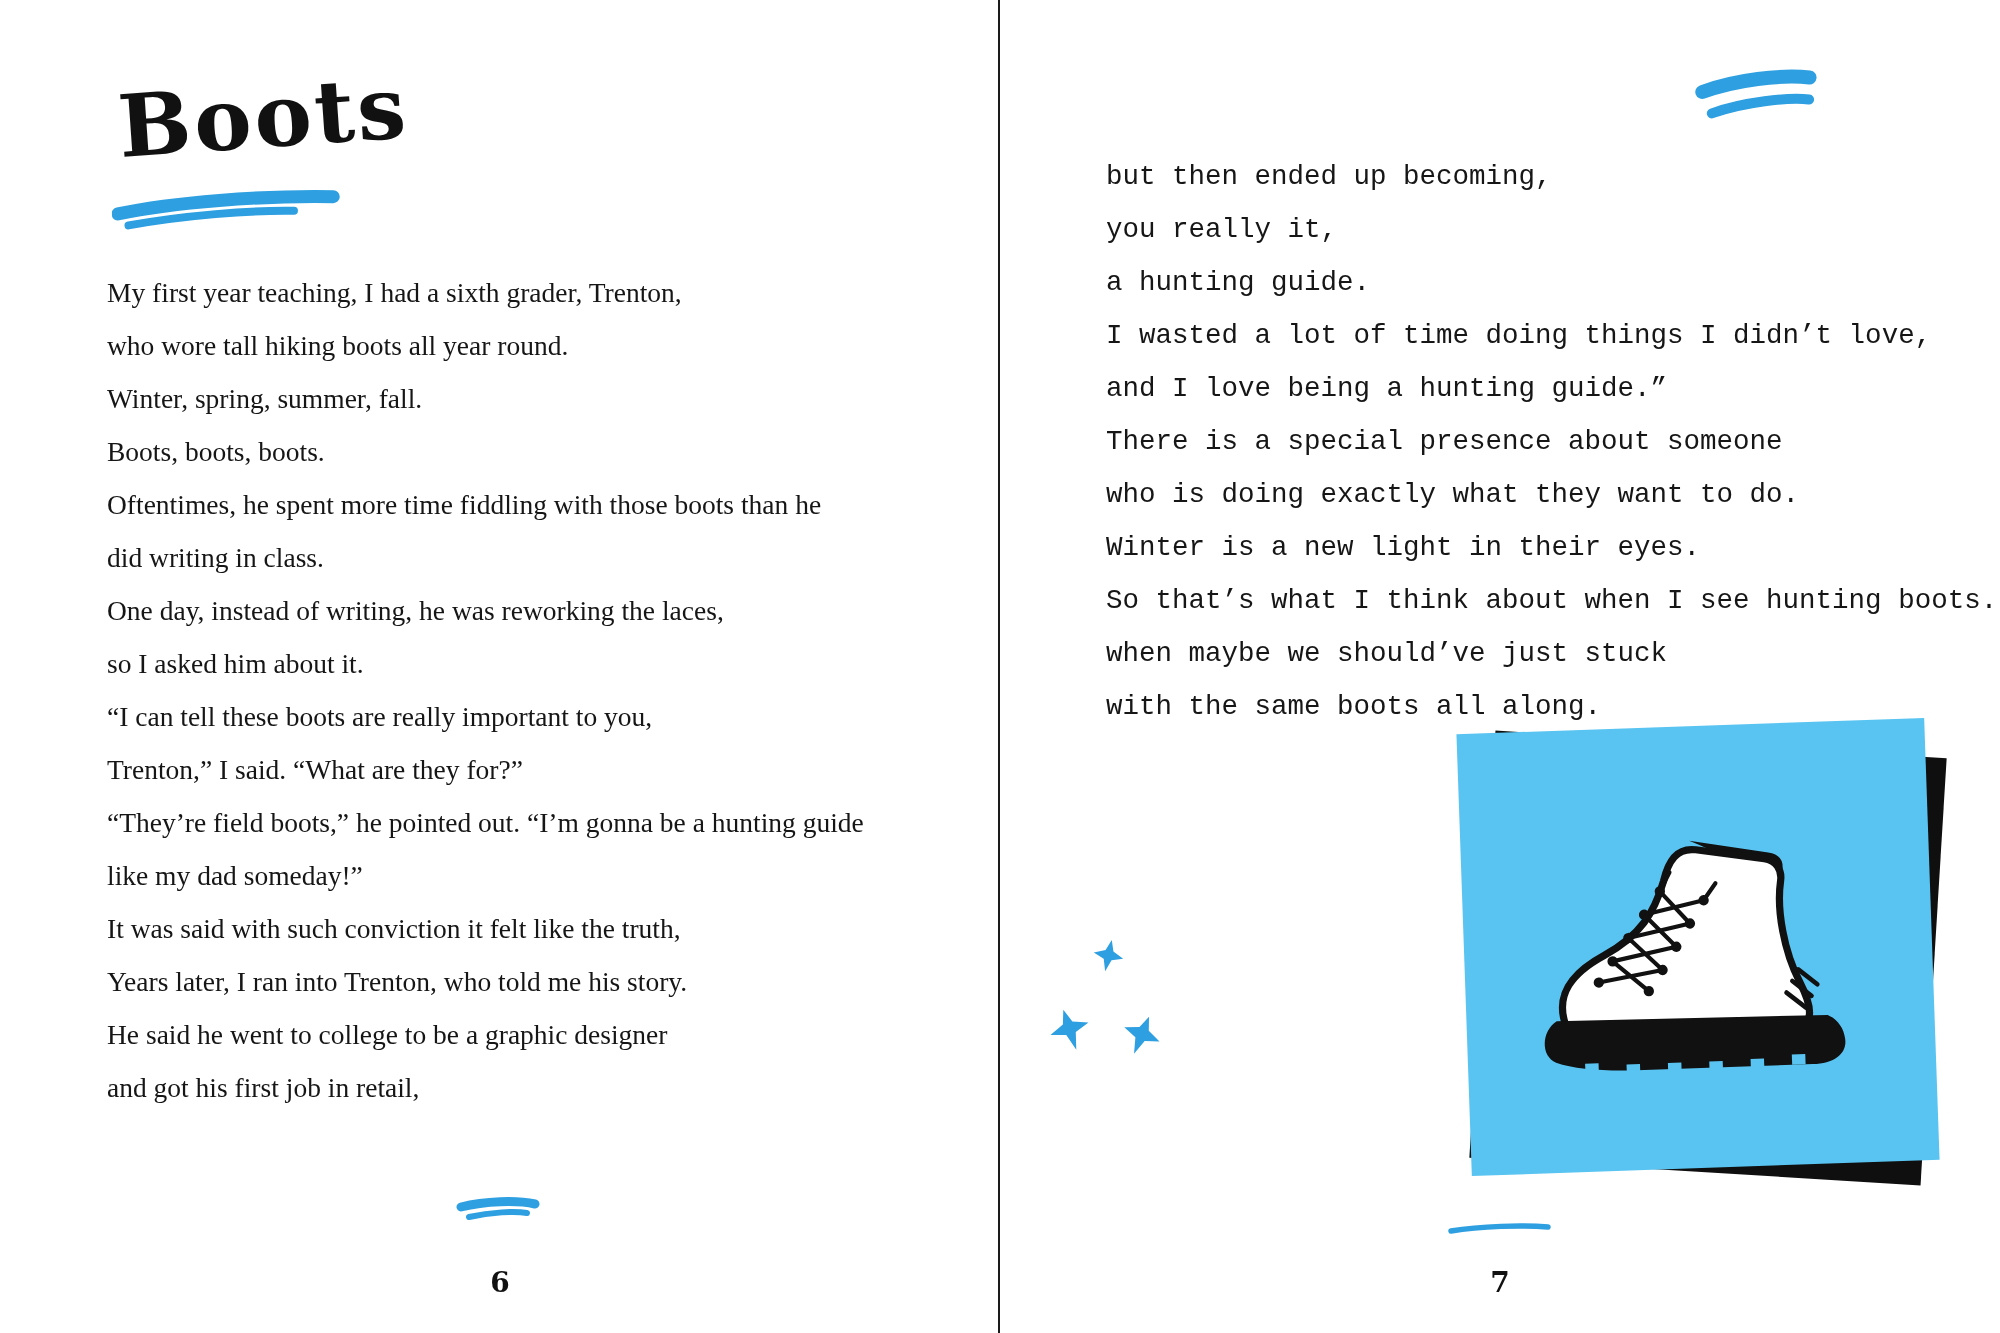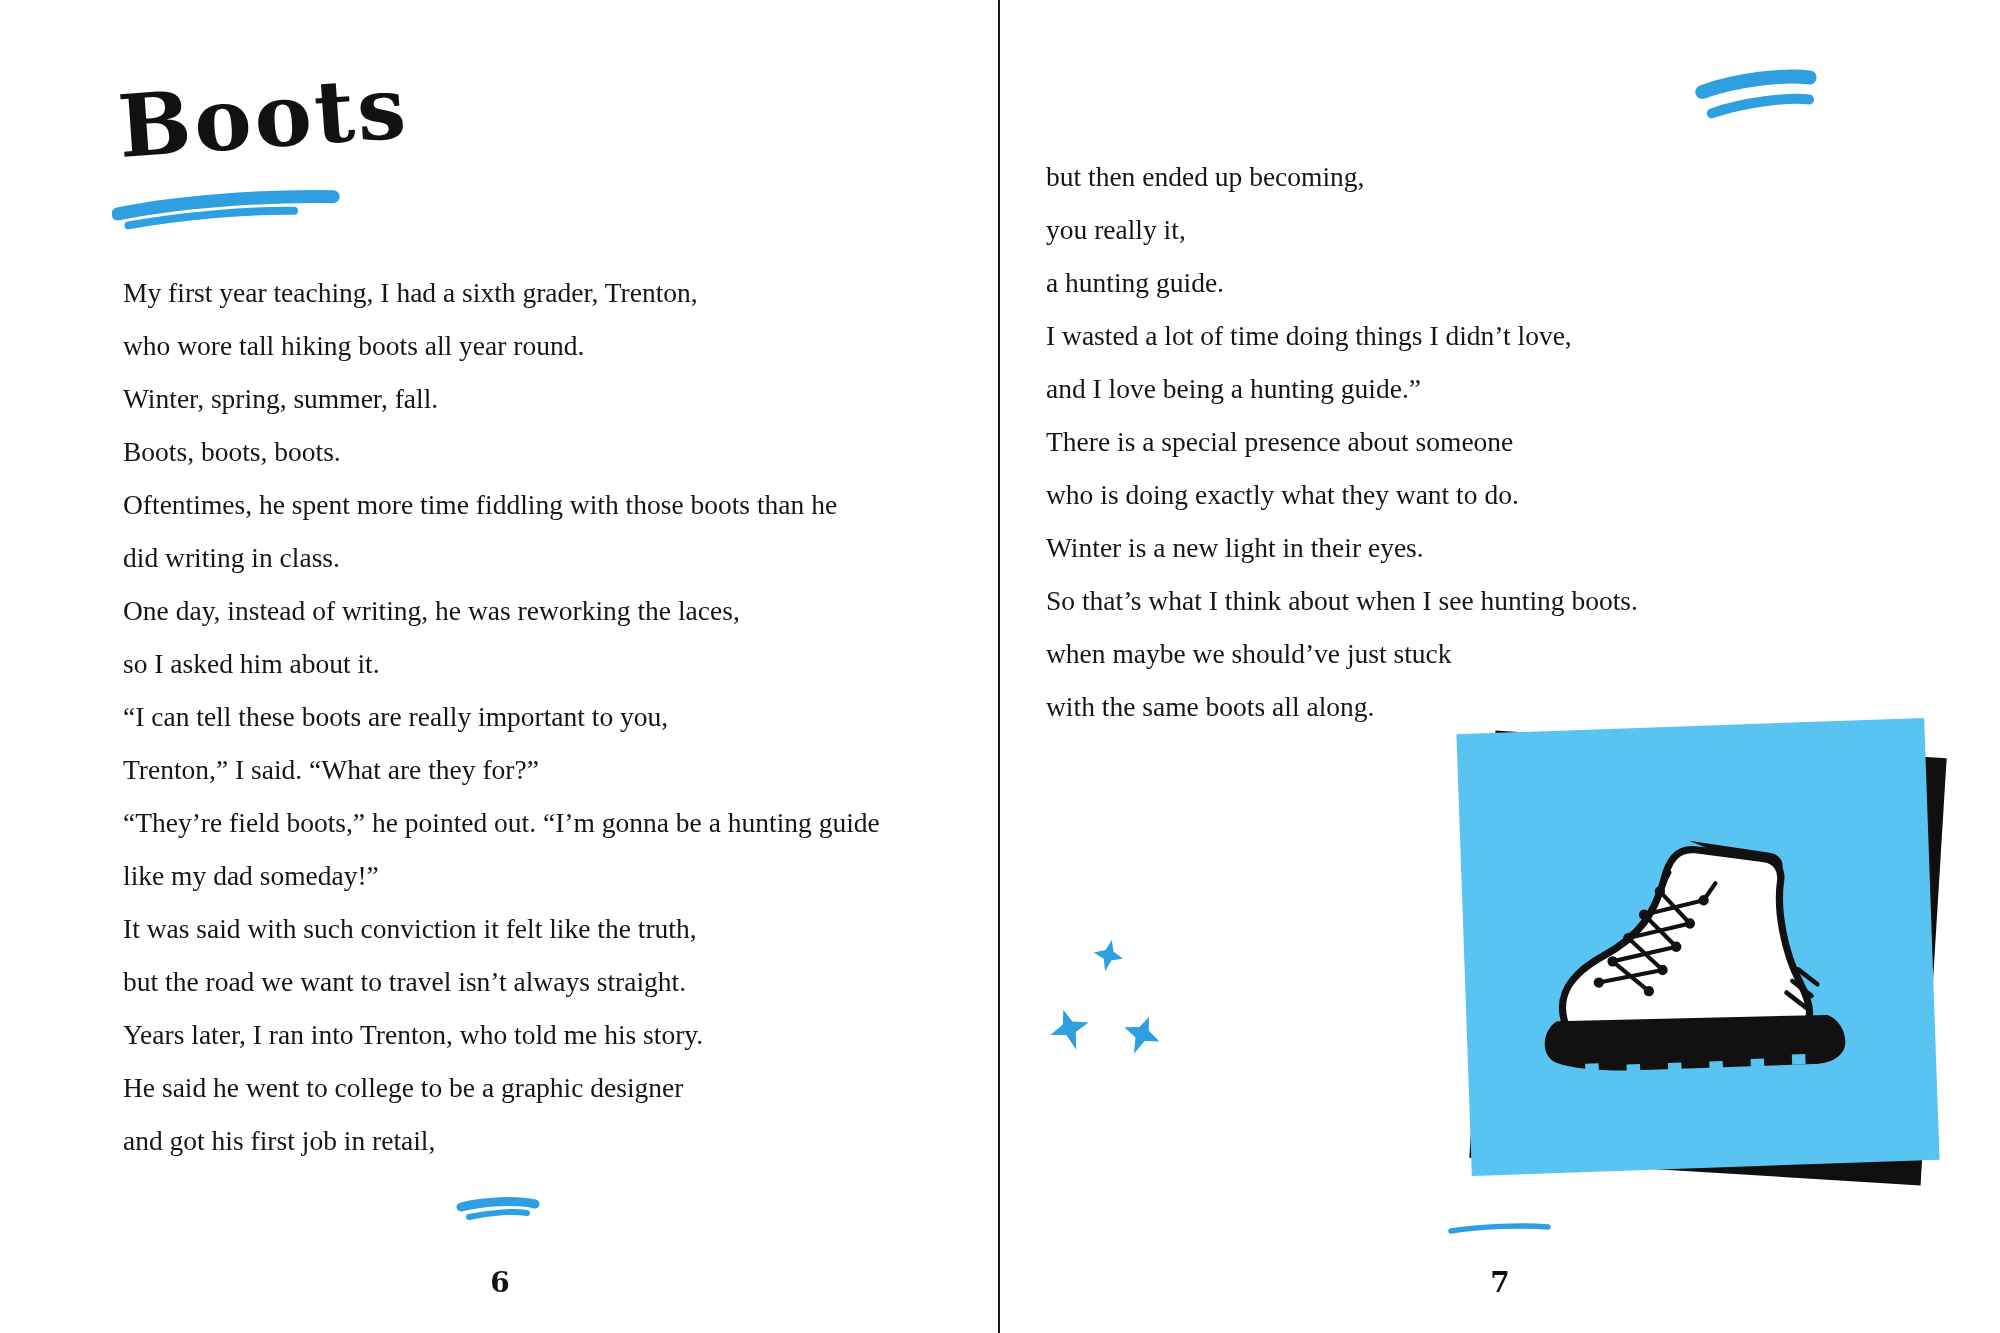--- a/index.html
+++ b/index.html
@@ -24,22 +24,22 @@
     color:#111;
     margin:0;
   }
   .poem{position:absolute;}
   .poem .line{
     font-size:27.5px;
     line-height:53px;
     white-space:nowrap;
     color:#161616;
   }
-  .poem-left{left:123px;top:266px;width:860px;}
-  .poem-right{left:1046px;top:150px;width:880px;}
+  .poem-left{left:107px;top:266px;width:860px;}
+  .poem-right{left:1106px;top:150px;width:880px;font-family:Liberation Mono, monospace;}
   .page-number{
     position:absolute;top:1266px;
     font-size:28px;font-weight:700;
     font-family:"DejaVu Serif", serif;
     color:#111;
     width:200px;text-align:center;
   }
   .page-number.left{left:400px;}
   .page-number.right{left:1400px;}
   .deco{position:absolute;}
@@ -75,21 +75,20 @@
       <div class="line">Boots, boots, boots.</div>
       <div class="line">Oftentimes, he spent more time fiddling with those boots than he</div>
       <div class="line">did writing in class.</div>
       <div class="line">One day, instead of writing, he was reworking the laces,</div>
       <div class="line">so I asked him about it.</div>
       <div class="line">“I can tell these boots are really important to you,</div>
       <div class="line">Trenton,” I said. “What are they for?”</div>
       <div class="line">“They’re field boots,” he pointed out. “I’m gonna be a hunting guide</div>
       <div class="line">like my dad someday!”</div>
       <div class="line">It was said with such conviction it felt like the truth,</div>
-      <div class="line">but the road we want to travel isn’t always straight.</div>
       <div class="line">Years later, I ran into Trenton, who told me his story.</div>
       <div class="line">He said he went to college to be a graphic designer</div>
       <div class="line">and got his first job in retail,</div>
     </div>
 
     <svg class="deco" style="left:455px;top:1196px;" width="90" height="30">
       <path d="M6,11 C30,5 62,4 80,8" stroke="#2e9fe0" stroke-width="9" fill="none" stroke-linecap="round"></path>
       <path d="M14,21 C36,16 60,15 72,17" stroke="#2e9fe0" stroke-width="6" fill="none" stroke-linecap="round"></path>
     </svg>
 

